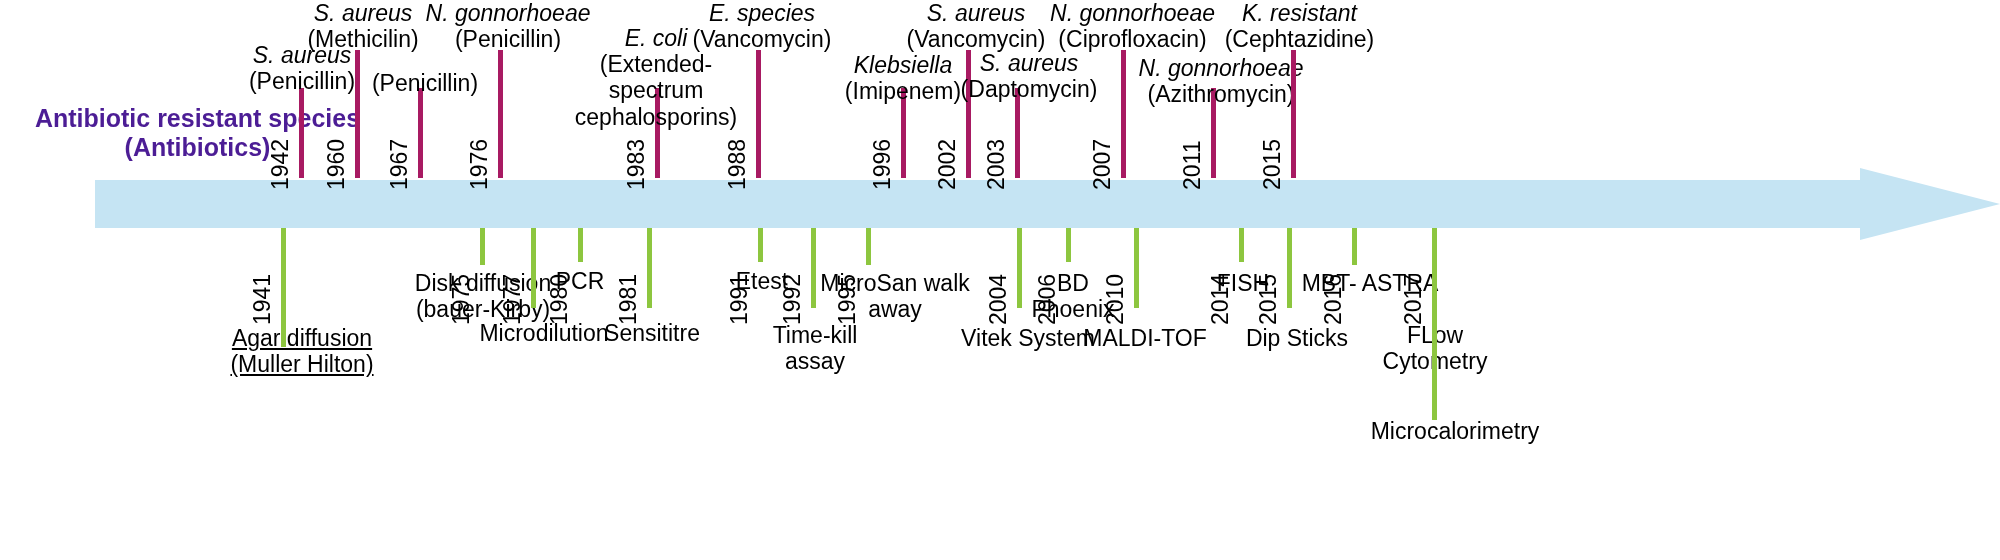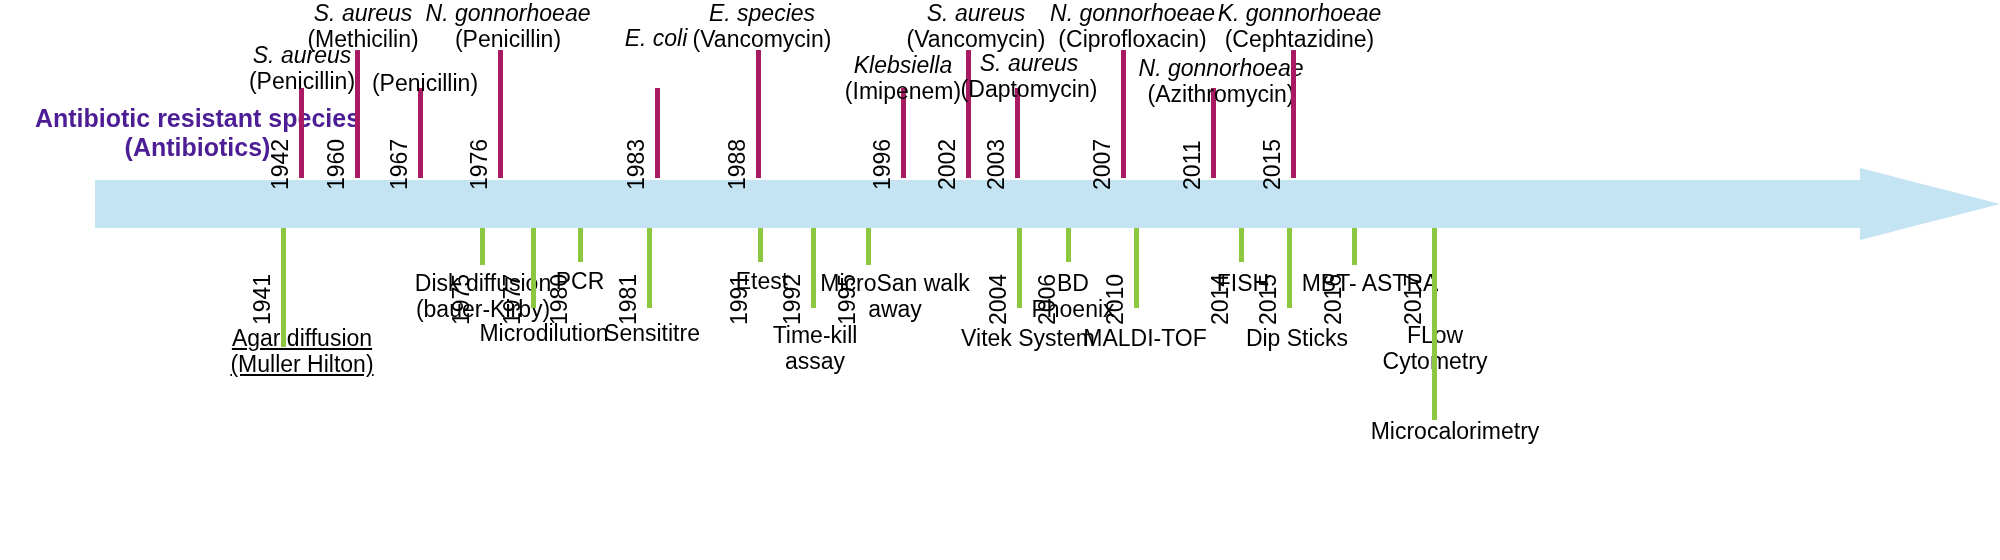--- a/index.html
+++ b/index.html
@@ -107,21 +107,22 @@
         <div class="lab lab-top" style="left: 352px; top: 44px; width: 146px;"><br><span>(Penicillin)</span></div>
       </div>
       <div>
         <div class="stem top" style="left: 498px; top: 50px; height: 128px;"></div>
         <div class="year" style="left: 493px; top: 163px;">1976</div>
         <div class="lab lab-top" style="left: 419px; top: 0px; width: 178px;"><span class="sp">N. gonnorhoeae</span><br><span>(Penicillin)</span></div>
       </div>
       <div>
         <div class="stem top" style="left: 655px; top: 88px; height: 90px;"></div>
         <div class="year" style="left: 650px; top: 163px;">1983</div>
-        <div class="lab lab-top" style="left: 566px; top: 25px; width: 180px;"><span class="sp">E. coli</span><br></div>
+        <div class="lab lab-top" style="left: 566px; top: 25px; width: 180px;"><span class="sp">E. coli</span><br><span>(Extended-spectrum
+cephalosporins)</span></div>
       </div>
       <div>
         <div class="stem top" style="left: 756px; top: 50px; height: 128px;"></div>
         <div class="year" style="left: 751px; top: 163px;">1988</div>
         <div class="lab lab-top" style="left: 680px; top: 0px; width: 164px;"><span class="sp">E. species</span><br><span>(Vancomycin)</span></div>
       </div>
       <div>
         <div class="stem top" style="left: 901px; top: 88px; height: 90px;"></div>
         <div class="year" style="left: 896px; top: 163px;">1996</div>
         <div class="lab lab-top" style="left: 829px; top: 52px; width: 148px;"><span class="sp">Klebsiella</span><br><span>(Imipenem)</span></div>
@@ -142,21 +143,21 @@
         <div class="lab lab-top" style="left: 1040px; top: 0px; width: 185px;"><span class="sp">N. gonnorhoeae</span><br><span>(Ciprofloxacin)</span></div>
       </div>
       <div>
         <div class="stem top" style="left: 1211px; top: 88px; height: 90px;"></div>
         <div class="year" style="left: 1206px; top: 163px;">2011</div>
         <div class="lab lab-top" style="left: 1128px; top: 55px; width: 186px;"><span class="sp">N. gonnorhoeae</span><br><span>(Azithromycin)</span></div>
       </div>
       <div>
         <div class="stem top" style="left: 1291px; top: 50px; height: 128px;"></div>
         <div class="year" style="left: 1286px; top: 163px;">2015</div>
-        <div class="lab lab-top" style="left: 1207px; top: 0px; width: 185px;"><span class="sp">K. gonnorhoeae</span><br><span>(Cephtazidine)</span></div>
+        <div class="lab lab-top" style="left: 1207px; top: 0px; width: 185px;"><span class="sp">K. resistant</span><br><span>(Cephtazidine)</span></div>
       </div>
     </div>
 
   <div id="bot-events">
       <div>
         <div class="stem bottom" style="left: 281px; top: 228px; height: 119px;"></div>
         <div class="year" style="left: 276px; top: 298px;">1941</div>
         <div class="lab lab-bot" style="left: 228px; top: 325px; width: 148px; text-decoration: underline;">Agar diffusion
 (Muller Hilton)</div>
       </div>

